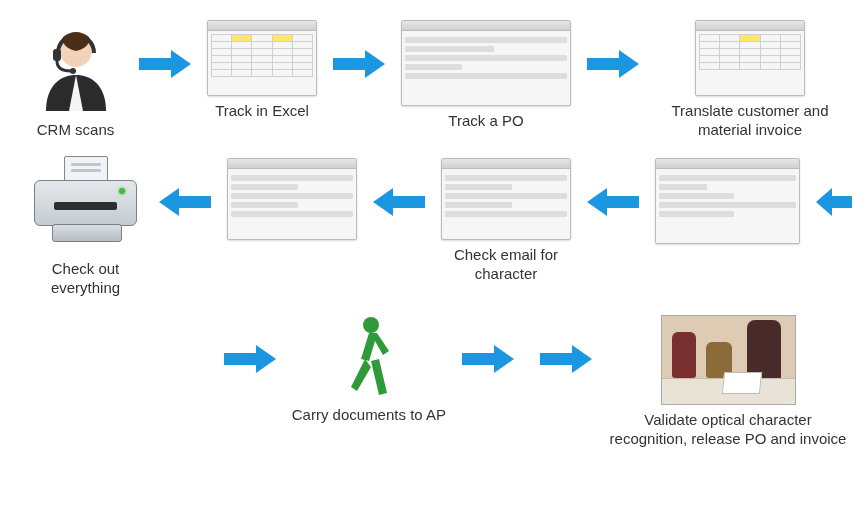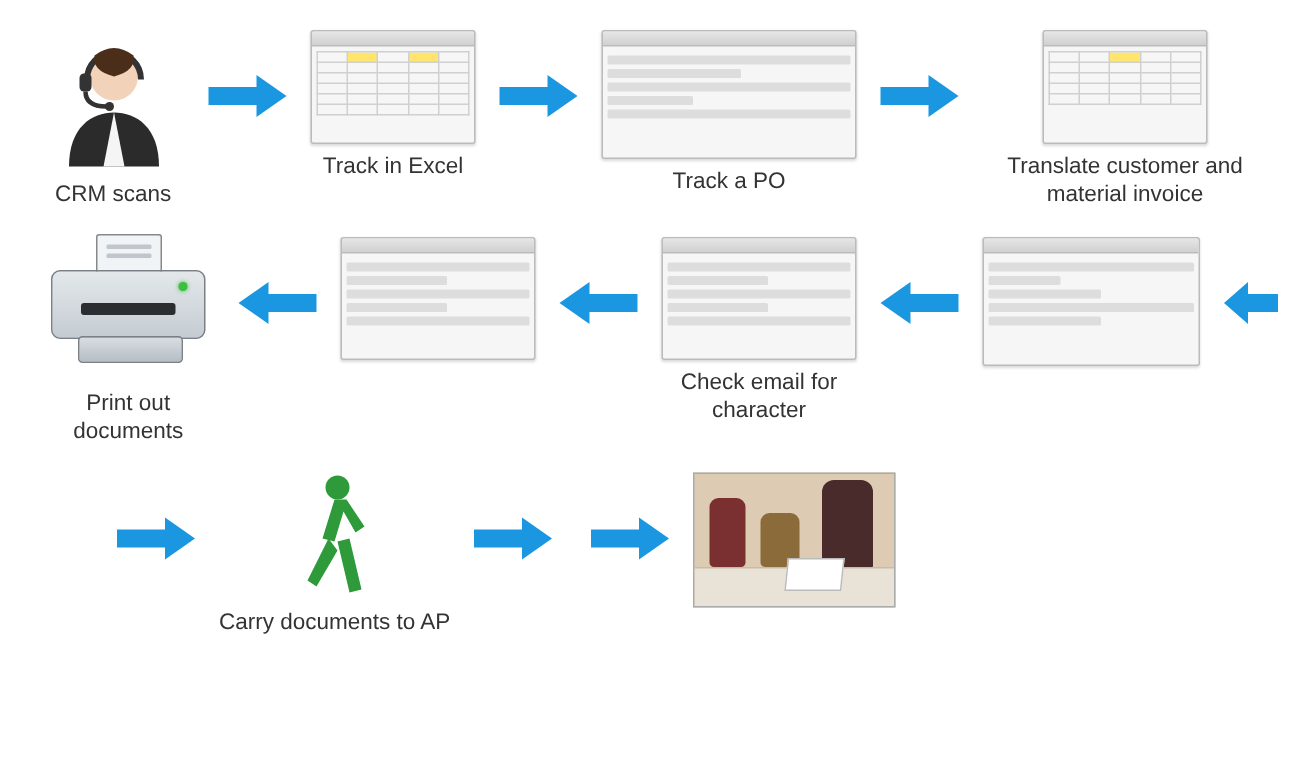--- a/index.html
+++ b/index.html
@@ -47,21 +47,21 @@
   .scanner .tray { position:absolute; bottom:10px; left:26px; width:48px; height:12px; background:#3c3c3c; border:1px solid #555; border-radius:2px;}
 
   
   .photo { width:135px; height:90px; background:#decbb3; border:1px solid #aaa; position:relative; overflow:hidden; }
   .photo .p1{position:absolute;left:10px;top:16px;width:24px;height:46px;background:#7a3030;border-radius:6px 6px 3px 3px;}
   .photo .p2{position:absolute;left:44px;top:26px;width:26px;height:36px;background:#8c6b3a;border-radius:6px 6px 3px 3px;}
   .photo .p3{position:absolute;right:14px;top:4px;width:34px;height:60px;background:#4a2b2b;border-radius:8px 8px 3px 3px;}
   .photo .desk{position:absolute;left:0;right:0;bottom:0;height:26px;background:#e9e2d6;border-top:1px solid #c8bca6;}
   .photo .paper{position:absolute;right:34px;bottom:10px;width:38px;height:22px;background:#fff;border:1px solid #bbb;transform:skewX(-6deg);}
 
-  .row3 { margin-bottom: 8px; }
+  .row3 { margin-bottom: 8px; justify-content: flex-end; }
 </style>
 </head>
 <body>
 
 <div class="row">
 
   <div class="step">
     <div class="imgbox agent">
       <svg width="90" height="90" viewBox="0 0 90 90">
         <circle cx="45" cy="28" r="16" fill="#f2d2b8"></circle>
@@ -224,21 +224,21 @@
   <div class="step" style="margin-top:-4px;">
     <div class="imgbox">
       <div class="printer">
         <div class="page"></div>
           <div class="body"></div>
           <div class="slot"></div>
           <div class="tray"></div>
           <div class="led"></div>
       </div>
     </div>
-    <div class="label">Print out documents</div>
+    <div class="label">Check out everything</div>
   </div>
 
   <div class="arrow">
     <svg width="56" height="36">
         <path d="M54 12 L22 12 L22 4 L2 18 L22 32 L22 24 L54 24 Z" fill="#1b96e0"></path>
       </svg>
   </div>
 
   <div class="step">
     <div class="imgbox">
@@ -341,14 +341,15 @@
   <div class="step">
     <div class="imgbox">
       <div class="photo">
           <div class="p1"></div>
           <div class="p2"></div>
           <div class="p3"></div>
           <div class="desk"></div>
           <div class="paper"></div>
         </div>
     </div>
+    <div class="label" style="max-width:240px;">Validate optical character recognition, release PO and invoice</div>
   </div>
 </div>
 
 </body></html>

